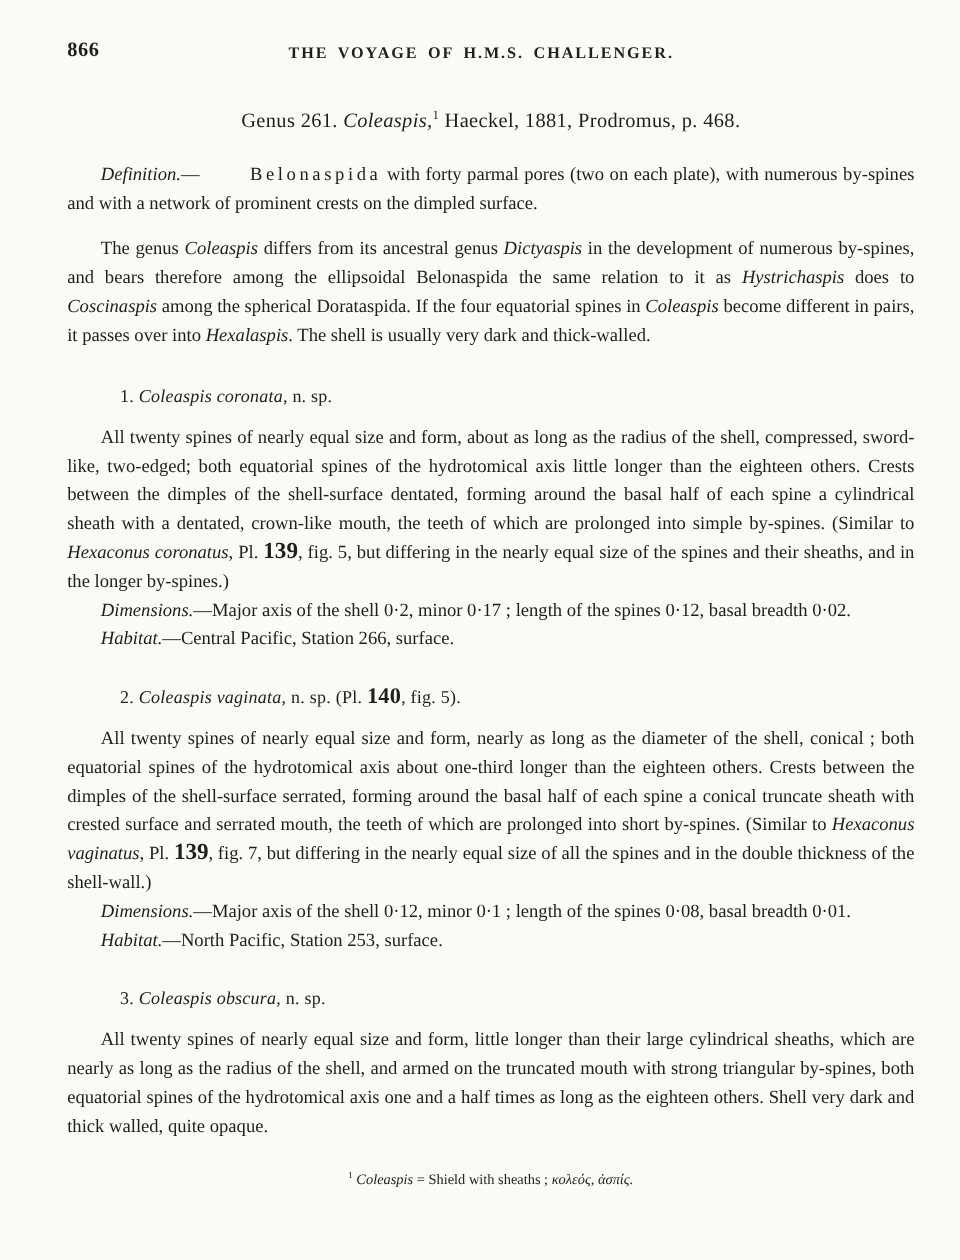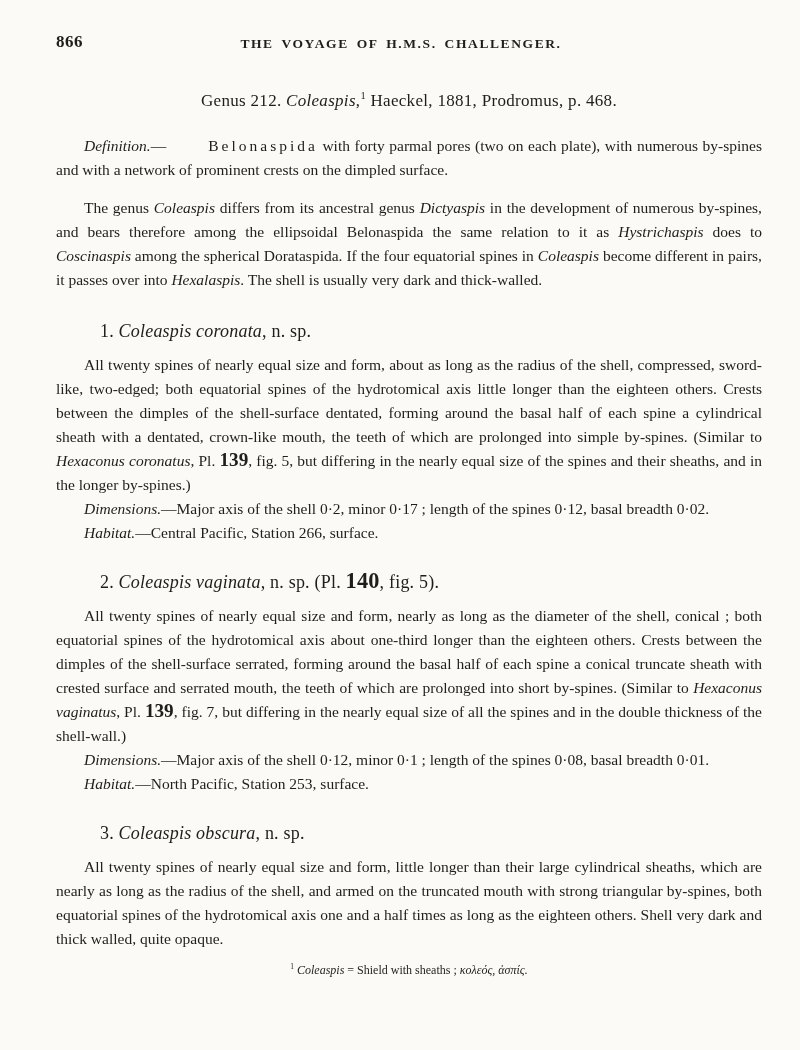--- a/index.html
+++ b/index.html
@@ -55,50 +55,50 @@
   }
   p {
     margin: 0;
     text-align: justify;
   }
   p.indent { text-indent: 28px; }
   .def-para  { margin-top: 22px; }
   .intro-para { margin-top: 14px; }
   .species-heading {
     margin: 24px 0 0 44px;
-    font-size: 18px;
+    font-size: 15px;
     font-weight: normal;
     line-height: 26px;
     letter-spacing: 0.2px;
   }
   .species-heading.first { margin-top: 26px; }
   .species-body { margin-top: 9px; }
   .footnote {
-    margin-top: 11px;
+    margin-top: 24px;
     text-align: center;
     font-size: 12px;
     line-height: 16px;
   }
   
   .s-i  { font-style: italic; }
   .s-bb { font-weight: bold; font-size: 1.24em; line-height: 1; }
   .s-sup { vertical-align: super; font-size: 0.62em; line-height: 0; }
   .s-sp { letter-spacing: 3px; margin-left: 42px; }
 </style>
 </head>
 <body>
 
 <div class="page">
 
   <div class="pagehead">
     <span class="pagenum">866</span>
     <span class="runhead">THE VOYAGE OF H.M.S. CHALLENGER.</span>
   </div>
 
-  <h1 class="genus-heading"><span>Genus 212.  </span><span class="s-i">Coleaspis</span><span>,</span><span class="s-sup">1</span><span> Haeckel, 1881, Prodromus, p. 468.</span></h1>
+  <h1 class="genus-heading"><span>Genus 261.  </span><span class="s-i">Coleaspis</span><span>,</span><span class="s-sup">1</span><span> Haeckel, 1881, Prodromus, p. 468.</span></h1>
 
   <p class="indent def-para"><span class="s-i">Definition.</span><span>—</span><span class="s-sp">Belonaspida</span><span> with forty parmal pores (two on each plate), with numerous by-spines and with a network of prominent crests on the dimpled surface.</span></p>
 
   <p class="indent intro-para"><span>The genus </span><span class="s-i">Coleaspis</span><span> differs from its ancestral genus </span><span class="s-i">Dictyaspis</span><span> in the development of numerous by-spines, and bears therefore among the ellipsoidal Belonaspida the same relation to it as </span><span class="s-i">Hystrichaspis</span><span> does to </span><span class="s-i">Coscinaspis</span><span> among the spherical Dorataspida. If the four equatorial spines in </span><span class="s-i">Coleaspis</span><span> become different in pairs, it passes over into </span><span class="s-i">Hexalaspis</span><span>.   The shell is usually very dark and thick-walled.</span></p>
 
   <section>
     <h2 class="species-heading first"><span>1.  </span><span class="s-i">Coleaspis coronata</span><span>, n. sp.</span></h2>
     <p class="indent species-body"><span>All twenty spines of nearly equal size and form, about as long as the radius of the shell, compressed, sword-like, two-edged; both equatorial spines of the hydrotomical axis little longer than the eighteen others.   Crests between the dimples of the shell-surface dentated, forming around the basal half of each spine a cylindrical sheath with a dentated, crown-like mouth, the teeth of which are prolonged into simple by-spines.   (Similar to </span><span class="s-i">Hexaconus coronatus</span><span>, Pl. </span><span class="s-bb">139</span><span>, fig. 5, but differing in the nearly equal size of the spines and their sheaths, and in the longer by-spines.)</span></p>
     <p class="indent"><span class="s-i">Dimensions.</span><span>—Major axis of the shell 0·2, minor 0·17 ; length of the spines 0·12, basal breadth 0·02.</span></p>
     <p class="indent"><span class="s-i">Habitat.</span><span>—Central Pacific, Station 266, surface.</span></p>

